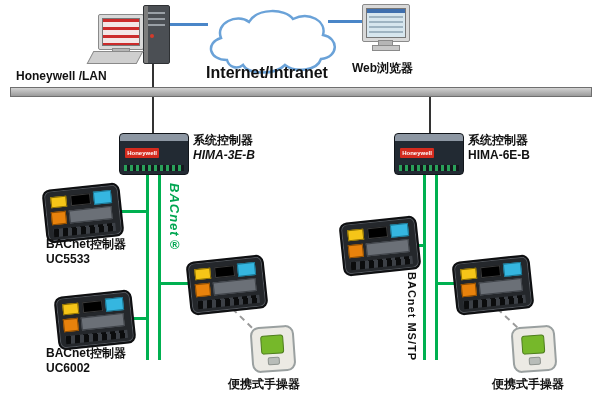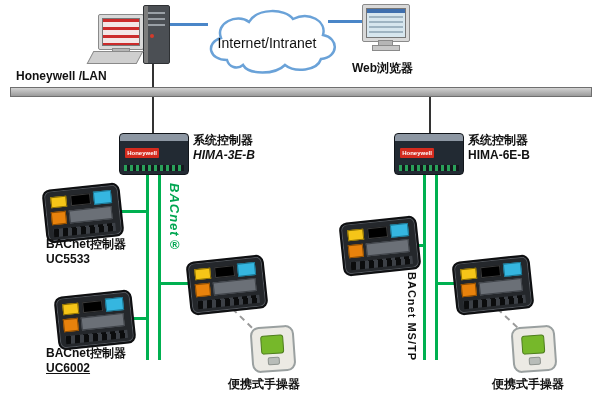--- a/index.html
+++ b/index.html
@@ -2,21 +2,21 @@
 <html><head>
 <meta charset="utf-8">
 <style>
   html,body{margin:0;padding:0;background:#fff;}
   .canvas{
     position:relative;width:600px;height:400px;background:#ffffff;overflow:hidden;
     font-family:"Liberation Sans", sans-serif;
   }
   .abs{position:absolute;}
   .label{font-weight:bold;font-size:12px;color:#111;white-space:nowrap;line-height:15px;}
-  .label-sm{font-weight:normal;font-size:14px;color:#111;white-space:nowrap;}
+  .label-sm{font-weight:bold;font-size:16px;color:#111;white-space:nowrap;margin-top:29px;}
 
   
   .crt{left:98px;top:14px;width:44px;height:34px;background:#d9d9d9;border:1px solid #8a8a8a;border-radius:2px;}
   .crt-screen{position:absolute;left:3px;top:3px;right:3px;bottom:3px;border:1px solid #777;
     background:repeating-linear-gradient(180deg,#cc2b2b 0 3px,#f3e6e6 3px 8px);}
   .crt-stand{left:112px;top:48px;width:16px;height:4px;background:#b5b5b5;border:1px solid #8a8a8a;}
   .tower{left:143px;top:5px;width:25px;height:57px;background:linear-gradient(90deg,#7c7c7c 0 4px,#4b4f54 4px);border:1px solid #2e3134;border-radius:2px;}
   .tower-slots{position:absolute;left:4px;top:6px;right:4px;height:14px;
     background:repeating-linear-gradient(180deg,#9aa0a6 0 2px,transparent 2px 6px);}
   .tower-led{position:absolute;left:6px;top:28px;width:4px;height:4px;border-radius:50%;background:#d43a2a;}
@@ -164,21 +164,21 @@
 
   <div class="abs module" style="left:56px;top:293px;">
     <div class="chip-yellow"></div>
     <div class="chip-dark"></div>
     <div class="chip-cyan"></div>
     <div class="chip-orange"></div>
     <div class="chip-panel"></div>
     <div class="mod-terms"></div>
   </div>
   <div class="abs label" style="left:46px;top:346px;">BACnet控制器</div>
-  <div class="abs label" style="left:46px;top:361px;text-decoration:underline;">UC6002</div>
+  <div class="abs label" style="left:46px;top:361px;">UC6002</div>
 
   <div class="abs module" style="left:341px;top:219px;">
     <div class="chip-yellow"></div>
     <div class="chip-dark"></div>
     <div class="chip-cyan"></div>
     <div class="chip-orange"></div>
     <div class="chip-panel"></div>
     <div class="mod-terms"></div>
   </div>
 

